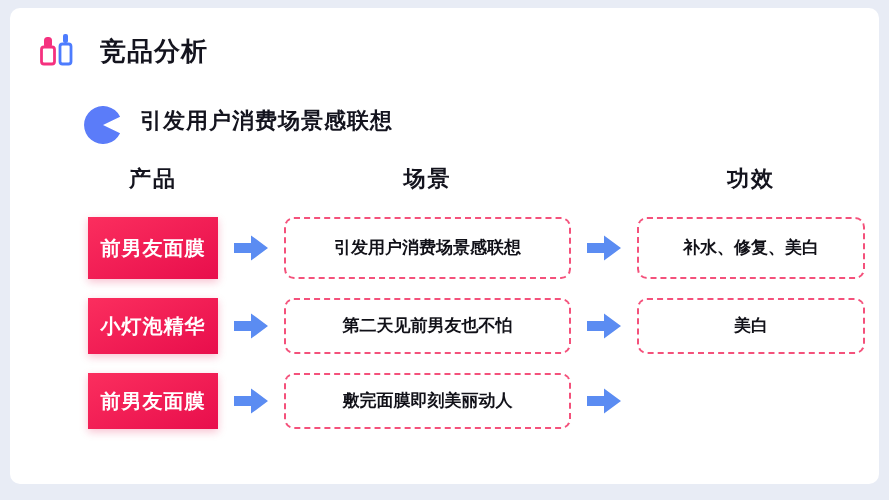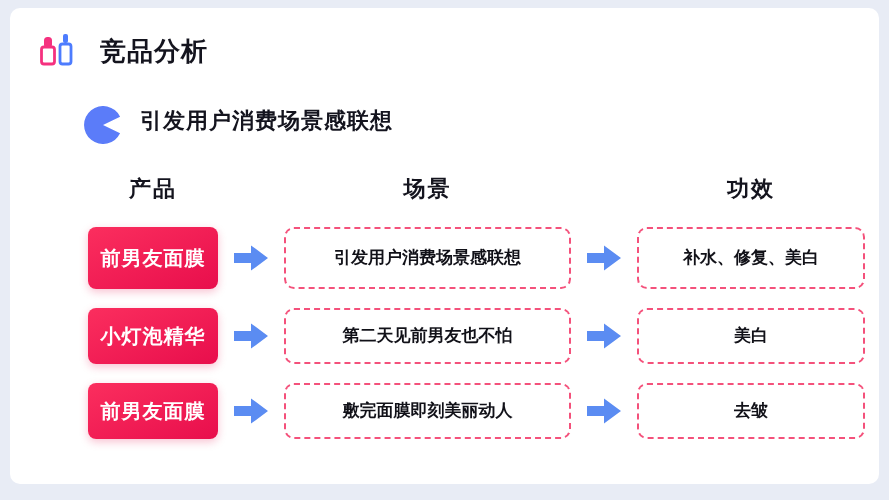--- a/index.html
+++ b/index.html
@@ -44,36 +44,36 @@
     letter-spacing: 1px;
   }
 
   
   .flow-grid {
     display: grid;
     grid-template-columns: 130px 34px 287px 34px 228px;
     grid-template-rows: 38px 62px 56px 56px;
     column-gap: 16px;
     row-gap: 19px;
-    margin: 26px 0 0 78px;
+    margin: 16px 0 0 78px;
   }
   .col-header {
     display: flex;
     align-items: center;
     justify-content: center;
     font-size: 22px;
     font-weight: 700;
     letter-spacing: 2px;
   }
   .product-pill {
     display: flex;
     align-items: center;
     justify-content: center;
     background: linear-gradient(155deg, #FB2E5E 0%, #E80E4C 100%);
-    border-radius: 8px;
+    border-radius: 0;
     color: #ffffff;
     font-size: 20px;
     font-weight: 700;
     letter-spacing: 1px;
     box-shadow: 0 3px 8px rgba(233, 16, 77, 0.25);
   }
   .arrow-cell {
     display: flex;
     align-items: center;
     justify-content: center;
@@ -168,18 +168,15 @@
     <div class="product-pill">前男友面膜</div>
     <div class="arrow-cell">
       <span class="arrow-shape"></span>
     </div>
     <div class="dashed-box">
       <span>敷完面膜即刻美丽动人</span>
     </div>
     <div class="arrow-cell">
       <span class="arrow-shape"></span>
     </div>
-    <div class="dashed-box">
-      <span>去皱</span>
-    </div>
 
   </div>
 </div>
 
 </body></html>

